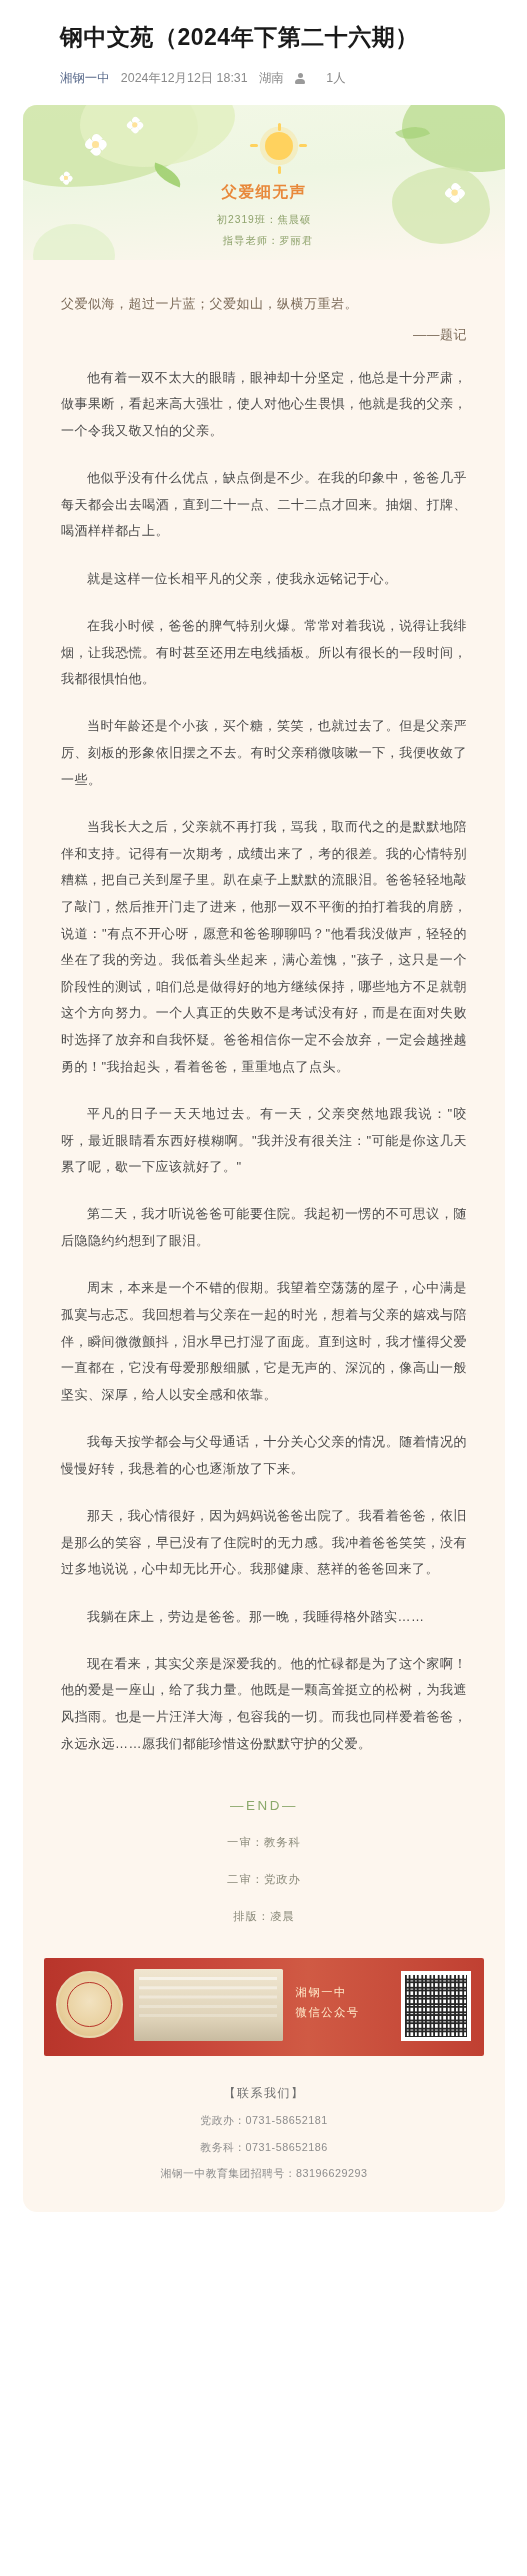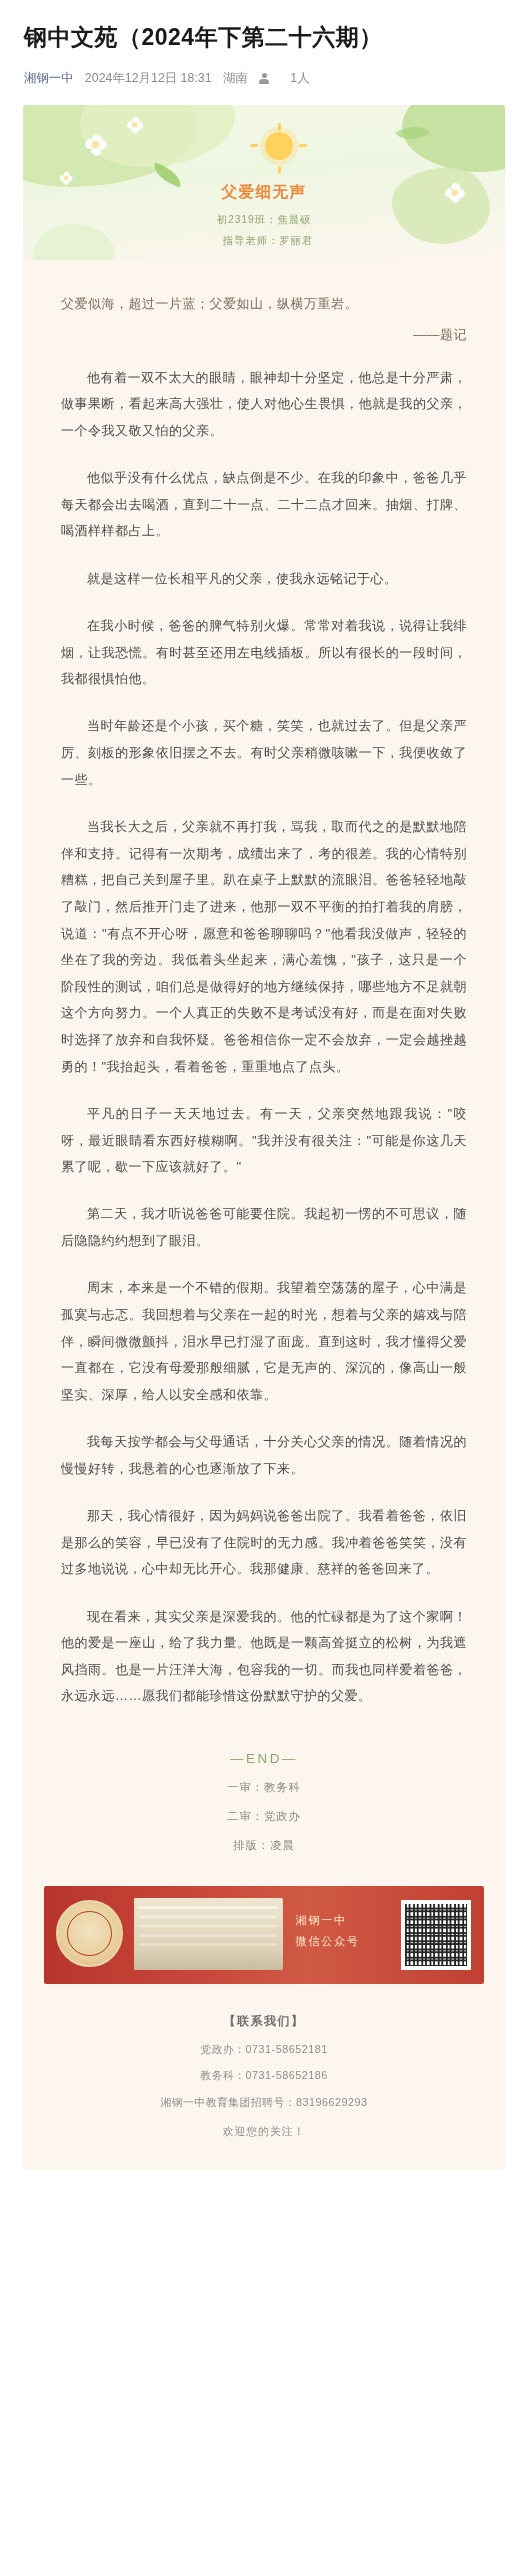--- a/index.html
+++ b/index.html
@@ -10,20 +10,21 @@
   }
   .page {
     width: 528px;
     min-height: 3676px;
     background: #ffffff;
     position: relative;
   }
   
   .header {
     padding: 20.6px 24px 0 24px;
+    margin-left: 36px;
   }
   .article-title {
     font-size: 23px;
     font-weight: bold;
     color: #1a1a1a;
     line-height: 1.4;
     letter-spacing: 0.5px;
   }
   .meta-row {
     margin-top: 17.5px;
@@ -59,21 +60,21 @@
     position: absolute;
     bottom: 0.5px; left: 0.5px;
     width: 9.3px; height: 5.2px;
     border-radius: 4.6px 4.6px 1.5px 1.5px;
     background: #9a9a9a;
   }
   
   .card {
     margin: 17.5px 23px 0 23px;
     background: #fdf6ee;
-    border-radius: 3px;
+    border-radius: 14px;
     overflow: hidden;
     position: relative;
   }
   
   .banner {
     position: relative;
     height: 155px;
     background: linear-gradient(175deg,#f3f8e6 0%, #eef6e2 45%, #fdf6ee 100%);
     overflow: hidden;
   }
@@ -213,21 +214,21 @@
     margin-top: 41px;
     text-align: center;
     padding-bottom: 5.2px;
   }
   .end-mark {
     font-size: 13.4px;
     color: #8aa86a;
     letter-spacing: 2.6px;
   }
   .credit {
-    margin-top: 14px;
+    margin-top: 22px;
     font-size: 11.3px;
     color: #8a8a7a;
     letter-spacing: 1px;
   }
   
   .footer-banner {
     margin: 23px 20.6px 0 20.6px;
     height: 98px;
     border-radius: 2.1px;
     background: linear-gradient(90deg,#b8352b 0%, #c8463a 35%, #d05a44 60%, #c04032 100%);
@@ -291,21 +292,20 @@
   .contact {
     margin-top: 29px;
     text-align: center;
     padding-bottom: 31px;
   }
   .contact-title {
     display: inline-block;
     font-size: 12px;
     color: #6f6f6f;
     letter-spacing: 1.5px;
-    font-weight: bold;
   }
   .contact-line {
     margin-top: 12.4px;
     font-size: 10.8px;
     color: #8d8d8d;
     letter-spacing: 0.5px;
   }
   .contact-welcome {
     margin-top: 15.5px;
     font-size: 10.8px;
@@ -393,20 +393,21 @@
       <p class="para">他似乎没有什么优点，缺点倒是不少。在我的印象中，爸爸几乎每天都会出去喝酒，直到二十一点、二十二点才回来。抽烟、打牌、喝酒样样都占上。</p>
       <p class="para">就是这样一位长相平凡的父亲，使我永远铭记于心。</p>
       <p class="para">在我小时候，爸爸的脾气特别火爆。常常对着我说，说得让我绯烟，让我恐慌。有时甚至还用左电线插板。所以有很长的一段时间，我都很惧怕他。</p>
       <p class="para">当时年龄还是个小孩，买个糖，笑笑，也就过去了。但是父亲严厉、刻板的形象依旧摆之不去。有时父亲稍微咳嗽一下，我便收敛了一些。</p>
       <p class="para">当我长大之后，父亲就不再打我，骂我，取而代之的是默默地陪伴和支持。记得有一次期考，成绩出来了，考的很差。我的心情特别糟糕，把自己关到屋子里。趴在桌子上默默的流眼泪。爸爸轻轻地敲了敲门，然后推开门走了进来，他那一双不平衡的拍打着我的肩膀，说道："有点不开心呀，愿意和爸爸聊聊吗？"他看我没做声，轻轻的坐在了我的旁边。我低着头坐起来，满心羞愧，"孩子，这只是一个阶段性的测试，咱们总是做得好的地方继续保持，哪些地方不足就朝这个方向努力。一个人真正的失败不是考试没有好，而是在面对失败时选择了放弃和自我怀疑。爸爸相信你一定不会放弃，一定会越挫越勇的！"我抬起头，看着爸爸，重重地点了点头。</p>
       <p class="para">平凡的日子一天天地过去。有一天，父亲突然地跟我说："咬呀，最近眼睛看东西好模糊啊。"我并没有很关注："可能是你这几天累了呢，歇一下应该就好了。"</p>
       <p class="para">第二天，我才听说爸爸可能要住院。我起初一愣的不可思议，随后隐隐约约想到了眼泪。</p>
       <p class="para">周末，本来是一个不错的假期。我望着空荡荡的屋子，心中满是孤寞与忐忑。我回想着与父亲在一起的时光，想着与父亲的嬉戏与陪伴，瞬间微微颤抖，泪水早已打湿了面庞。直到这时，我才懂得父爱一直都在，它没有母爱那般细腻，它是无声的、深沉的，像高山一般坚实、深厚，给人以安全感和依靠。</p>
       <p class="para">我每天按学都会与父母通话，十分关心父亲的情况。随着情况的慢慢好转，我悬着的心也逐渐放了下来。</p>
       <p class="para">那天，我心情很好，因为妈妈说爸爸出院了。我看着爸爸，依旧是那么的笑容，早已没有了住院时的无力感。我冲着爸爸笑笑，没有过多地说说，心中却无比开心。我那健康、慈祥的爸爸回来了。</p>
+      <p class="para">我躺在床上，劳边是爸爸。那一晚，我睡得格外踏实……</p>
       <p class="para">现在看来，其实父亲是深爱我的。他的忙碌都是为了这个家啊！他的爱是一座山，给了我力量。他既是一颗高耸挺立的松树，为我遮风挡雨。也是一片汪洋大海，包容我的一切。而我也同样爱着爸爸，永远永远……愿我们都能珍惜这份默默守护的父爱。</p>
 
       <div class="end-block">
         <div class="end-mark">—END—</div>
         <div class="credit">一审：教务科</div>
         <div class="credit">二审：党政办</div>
         <div class="credit">排版：凌晨</div>
       </div>
     </div>
 
@@ -420,18 +421,17 @@
       <div class="fb-qr">
         <div class="qr-grid"></div>
       </div>
     </div>
 
     <div class="contact">
       <div class="contact-title">【联系我们】</div>
       <div class="contact-line">党政办：0731-58652181</div>
       <div class="contact-line">教务科：0731-58652186</div>
       <div class="contact-line">湘钢一中教育集团招聘号：83196629293</div>
-      <div class="contact-welcome">欢迎您的关注！</div>
     </div>
 
   </div>
 </div>
 
 
 </body></html>

